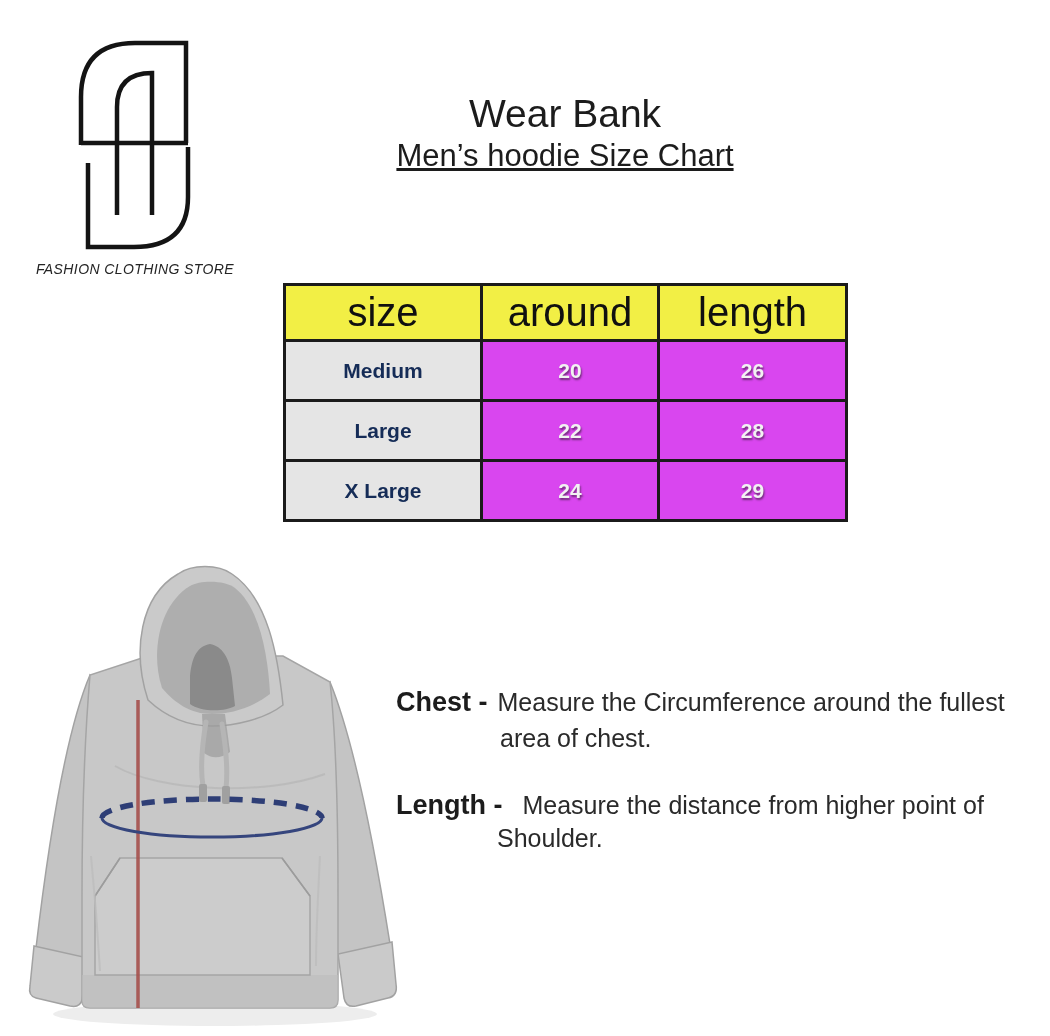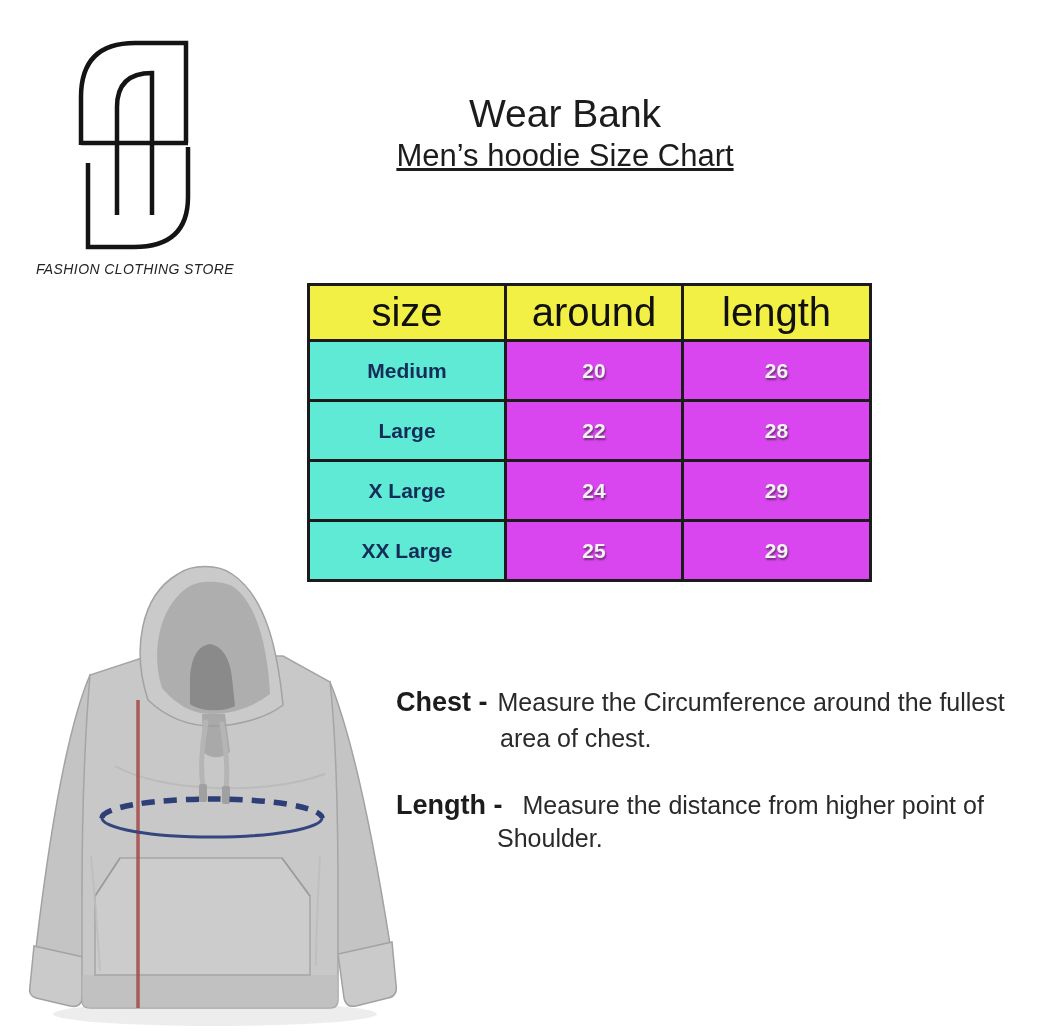--- a/index.html
+++ b/index.html
@@ -26,33 +26,32 @@
   }
   .title-line2{
     position:absolute;left:315px;top:138px;width:500px;
     text-align:center;font-size:31px;color:#1c1c1c;white-space:nowrap;text-decoration:underline;
   }
   
   table.size-chart{
     position:absolute;left:283px;top:283px;
     border-collapse:collapse;table-layout:fixed;
     border:2px solid #1b1b1b;
-    margin-left:24px;
   }
   table.size-chart th, table.size-chart td{
     border:3px solid #1b1b1b;padding:0;text-align:center;vertical-align:middle;
   }
   tr.hdr{height:56px;}
   tr.bodyrow{height:60px;}
   th.hcell{
     background:#f2ef45;color:#101010;
     font-size:40px;font-weight:400;
   }
   td.scell{
-    background:#5eead4;color:#152c57;
+    background:#e5e5e5;color:#152c57;
     font-size:21px;font-weight:700;
     border-top-color:#13294e;
   }
   td.ncell{
     background:#d946ef;color:#f2f2f2;
     font-size:21px;font-weight:700;
     text-shadow:1px 2px 2px rgba(25,25,25,.55);
   }
   
   .note-line{position:absolute;white-space:nowrap;font-size:25px;color:#2a2a2a;}
@@ -103,25 +102,20 @@
     <tr class="bodyrow">
       <td class="scell">Large</td>
       <td class="ncell">22</td>
       <td class="ncell">28</td>
     </tr>
     <tr class="bodyrow">
       <td class="scell">X Large</td>
       <td class="ncell">24</td>
       <td class="ncell">29</td>
     </tr>
-    <tr class="bodyrow">
-      <td class="scell">XX Large</td>
-      <td class="ncell">25</td>
-      <td class="ncell">29</td>
-    </tr>
   </tbody>
     </table>
 
   <svg class="hoodie-svg" width="400" height="480" viewBox="0 0 400 480">
 
     <ellipse cx="195" cy="458" rx="162" ry="12" fill="#ededed"></ellipse>
 
     <path d="M 70,119 C 46,175 28,290 16,392 L 70,404 C 78,320 84,250 92,205 L 95,155 Z" fill="#c4c4c4" stroke="#a2a2a2" stroke-width="1.5"></path>
     <path d="M 310,126 C 334,185 356,300 370,388 L 314,400 C 306,315 300,250 292,205 L 288,155 Z" fill="#c4c4c4" stroke="#a2a2a2" stroke-width="1.5"></path>
 

